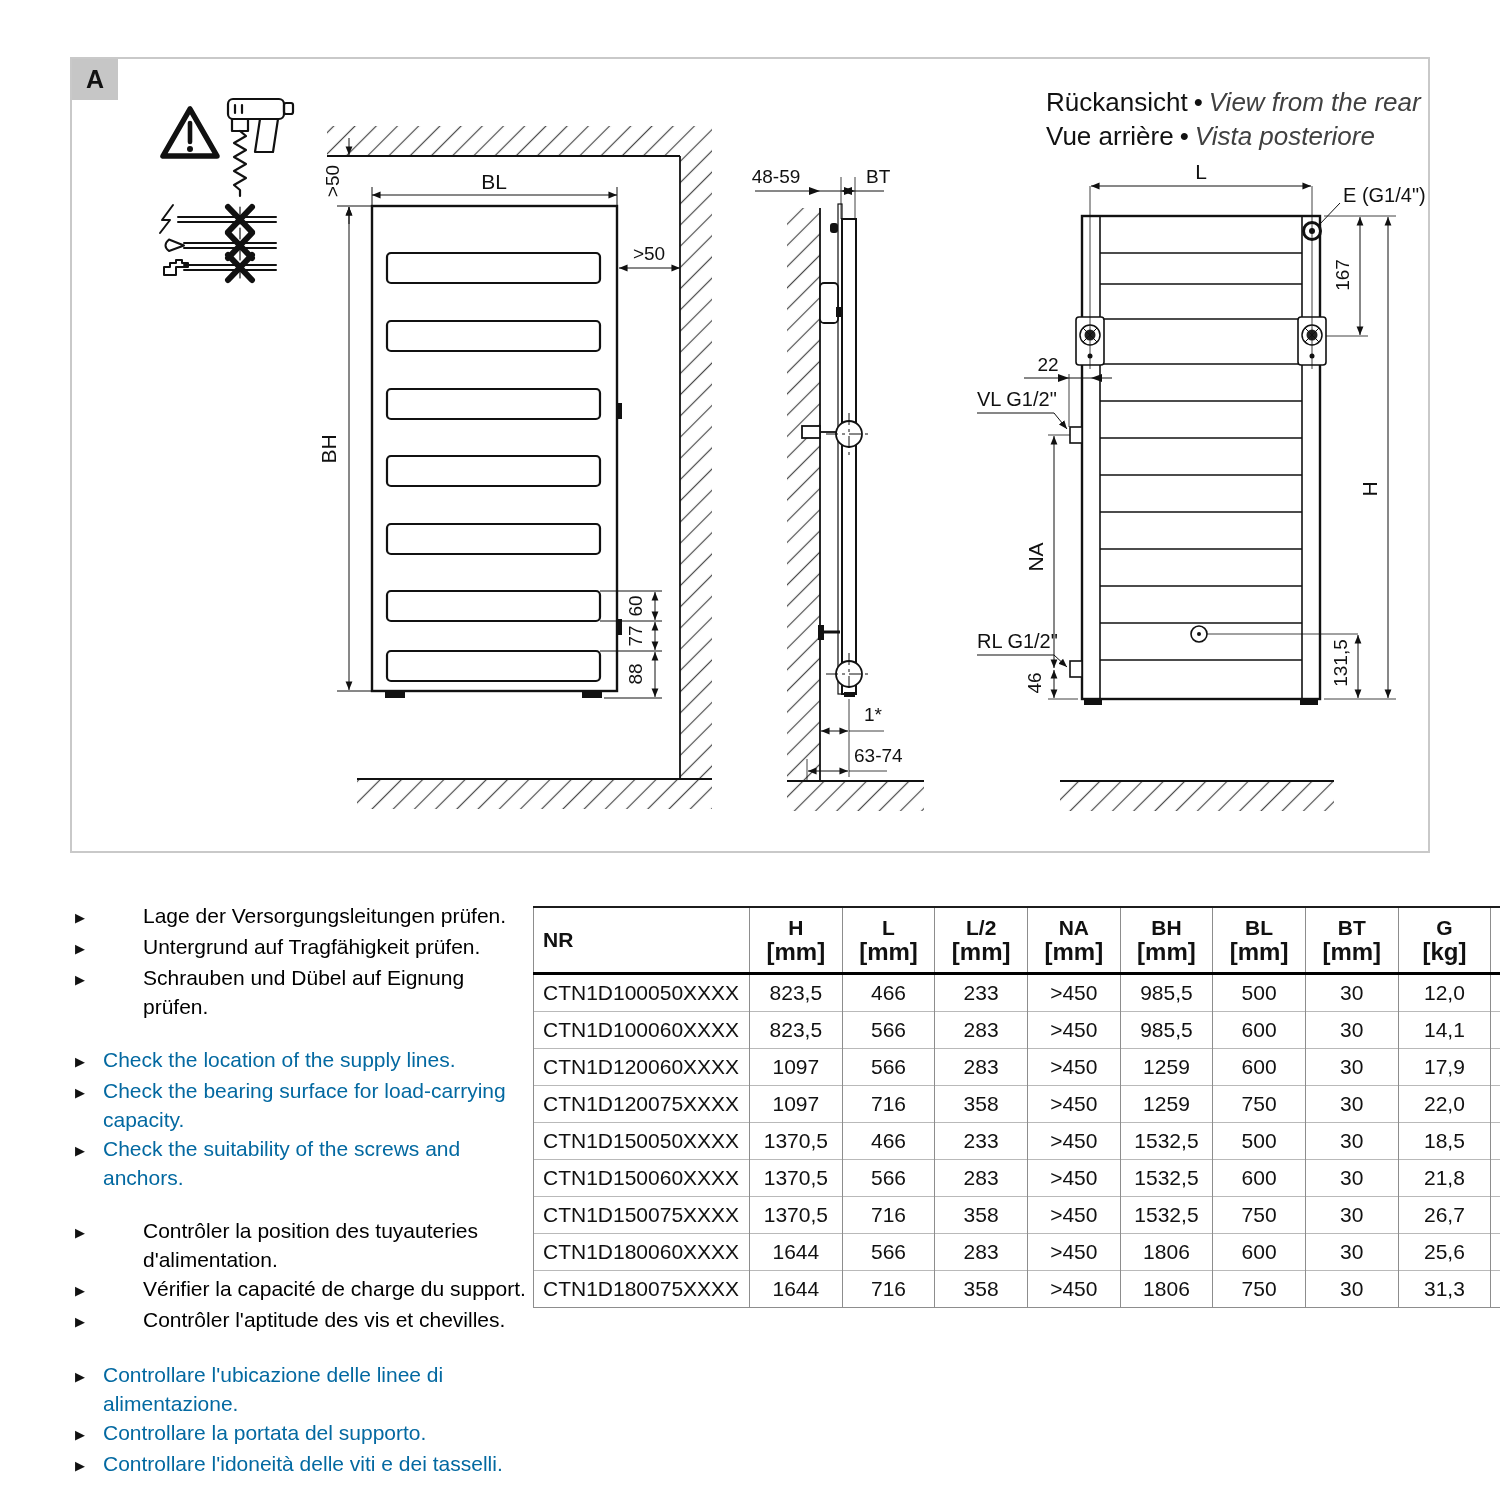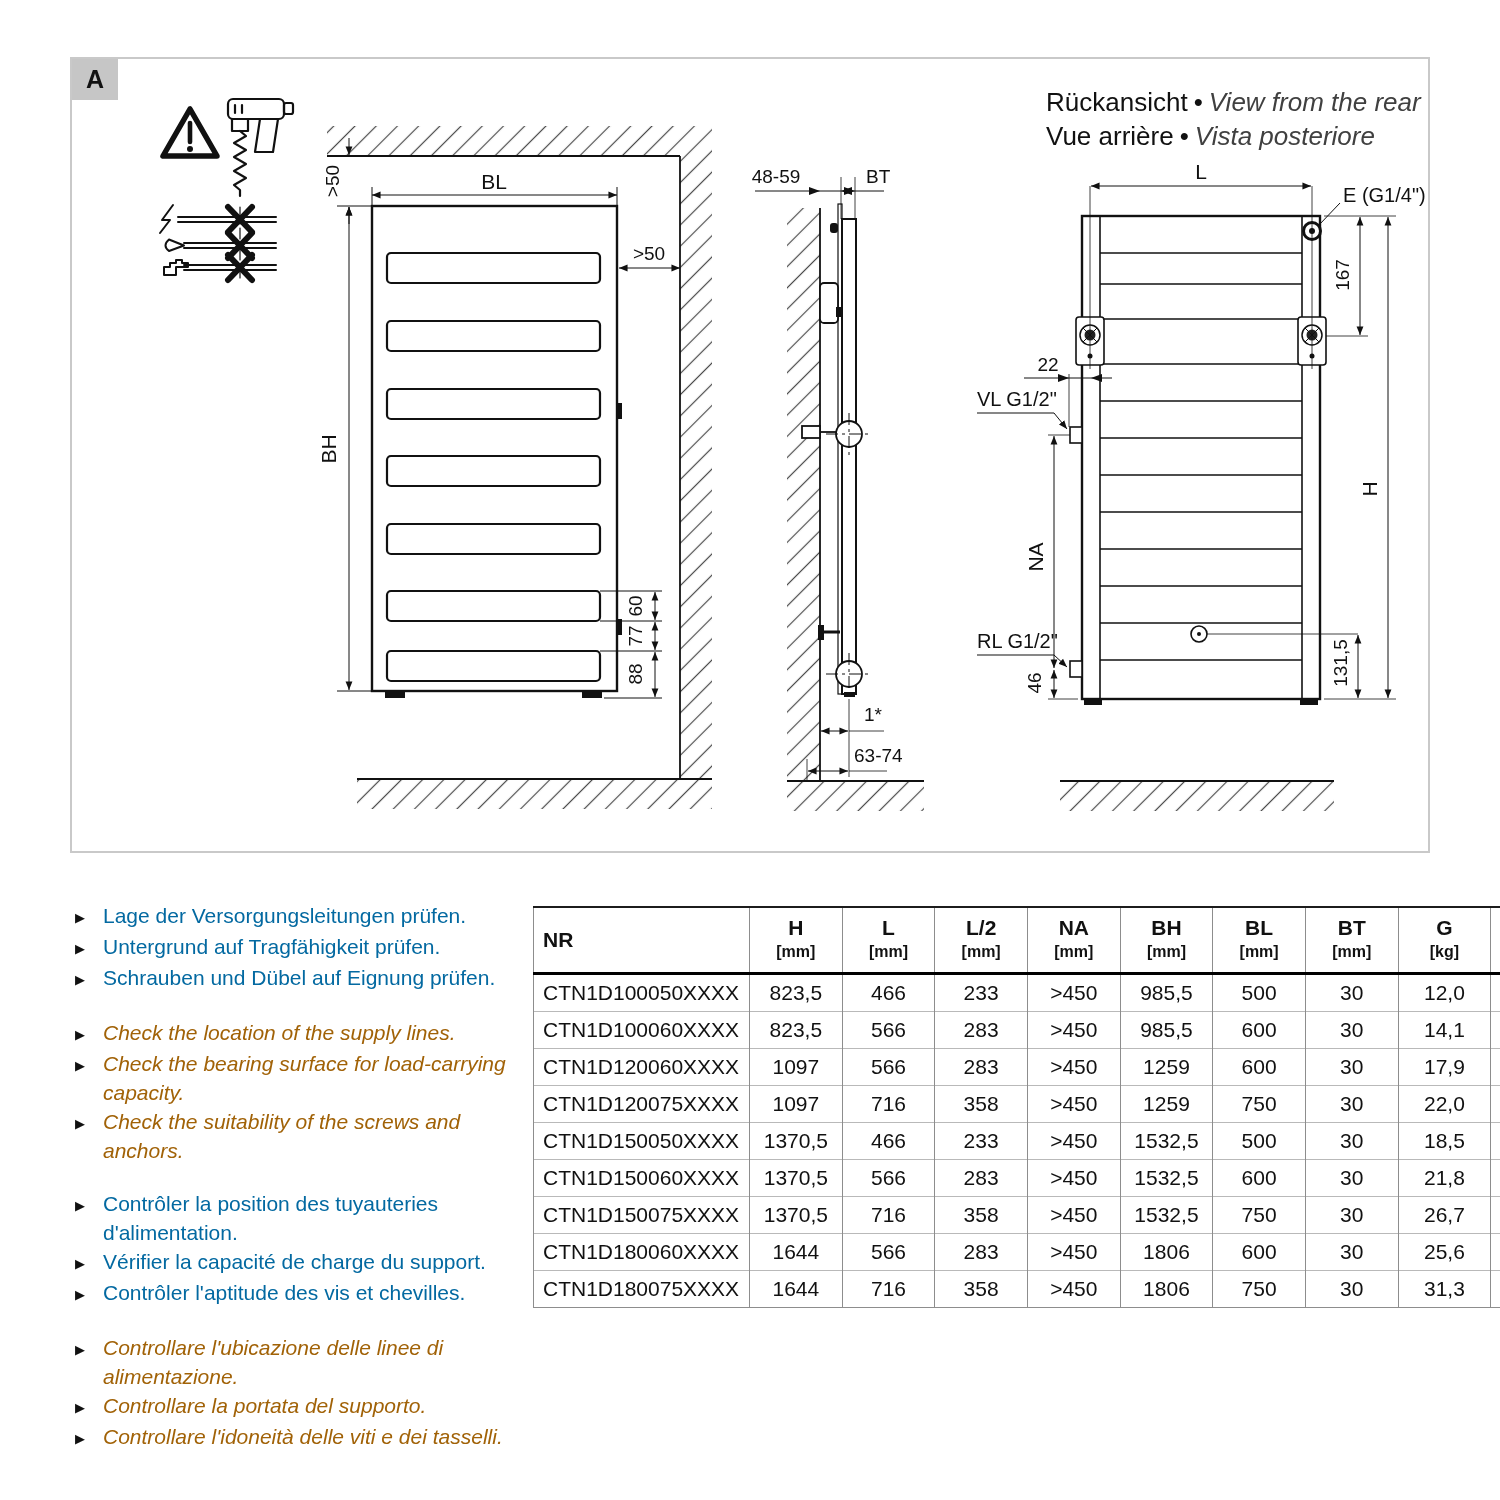--- a/index.html
+++ b/index.html
@@ -16,32 +16,32 @@
   .view-title .sep{color:#111;padding:0 6px;}
   .view-title .secondary{font-style:italic;color:#404040;}
   .drawing{position:absolute;left:0;top:0;}
   .drawing text{font-family:"Liberation Sans", sans-serif;fill:#111;}
   
   .instructions{position:absolute;left:75px;top:901px;width:458px;font-size:21px;line-height:29px;}
   .igroup{margin-bottom:24px;}
   .li{display:flex;gap:13px;}
   .blt{flex:none;width:15px;font-size:13px;color:#111;padding-top:2px;font-style:normal;}
   .li .txt{flex:1;}
-  .lang-de .txt,.lang-fr .txt{color:#0369a1;}
-  .lang-en .txt,.lang-it .txt{color:#a16207;font-style:italic;}
+  .lang-de .txt,.lang-fr .txt{color:#000000;margin-left:40px;}
+  .lang-en .txt,.lang-it .txt{color:#0369a1;}
   
   .tablewrap{position:absolute;left:533px;top:906px;}
   table.spec{border-collapse:collapse;table-layout:fixed;width:1051px;background:#fff;
              font-size:21px;color:#111;border:1px solid #8d8d8d;border-top:2px solid #1c1c1c;}
   table.spec th,table.spec td{border-left:1px solid #8d8d8d;padding:0 4px;height:36px;
              text-align:center;overflow:hidden;white-space:nowrap;}
   table.spec th{border-bottom:3px solid #000;font-weight:bold;vertical-align:middle;
              height:56px;padding:4px 4px;}
   table.spec th .h-top{font-size:21px;line-height:24px;}
-  table.spec th .h-unit{font-size:16px;line-height:24px;}
+  table.spec th .h-unit{font-size:24px;line-height:24px;}
   table.spec th .h-unit:empty{display:none;}
   table.spec th.nr{text-align:left;padding-left:9px;}
   table.spec tbody td{border-top:1px solid #b9b9b9;}
   table.spec tbody td:first-child{text-align:left;padding-left:9px;}
 </style>
 </head>
 <body>
 
 <div class="page">
 

